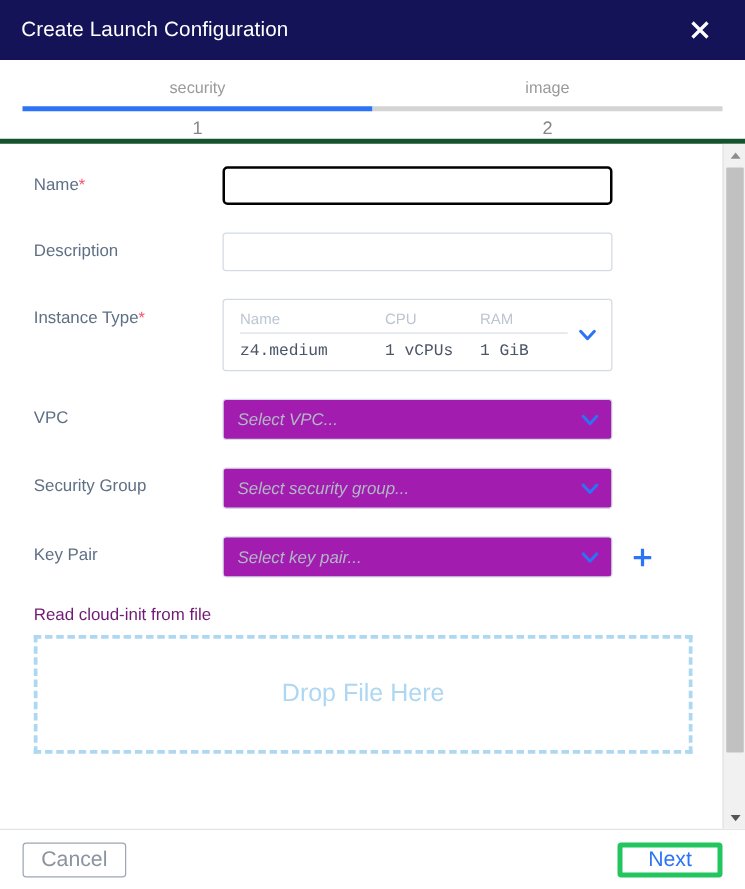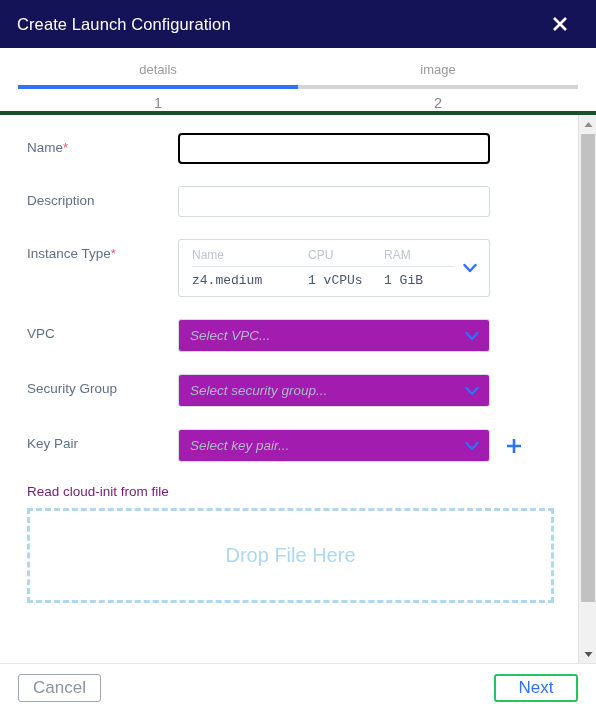--- a/index.html
+++ b/index.html
@@ -264,40 +264,40 @@
     height: 28px;
     min-width: 76px;
     border-radius: 3px;
     background: #fff;
     font-family: "Liberation Sans", sans-serif;
     font-size: 17px;
     cursor: pointer;
     padding: 0 14px;
   }
   .btn-cancel { border: 1px solid #9da6b2; color: #8a939f; }
-  .btn-next { border: 2px solid #22c55e; color: #2d73f5; min-width: 84px; }
+  .btn-next { border: 4px solid #22c55e; color: #2d73f5; min-width: 84px; }
 </style>
 </head>
 <body>
 
 <div class="modal">
 
   <div class="modal-header">
     <div class="modal-title">Create Launch Configuration</div>
     <div class="close-btn">
       <svg width="20" height="20" viewBox="0 0 20 20" aria-hidden="true">
         <path d="M4 4 L16 16 M16 4 L4 16" stroke="#ffffff" stroke-width="2.6" stroke-linecap="butt"></path>
       </svg>
     </div>
   </div>
 
   <div class="wizard">
     <div class="wizard-labels">
       <div class="wizard-step">
-        <span class="wizard-step-label">details</span>
+        <span class="wizard-step-label">security</span>
       </div>
       <div class="wizard-step">
         <span class="wizard-step-label">image</span>
       </div>
     </div>
     <div class="wizard-bar">
       <div class="wizard-bar-seg active"></div>
       <div class="wizard-bar-seg"></div>
     </div>
     <div class="wizard-nums">

